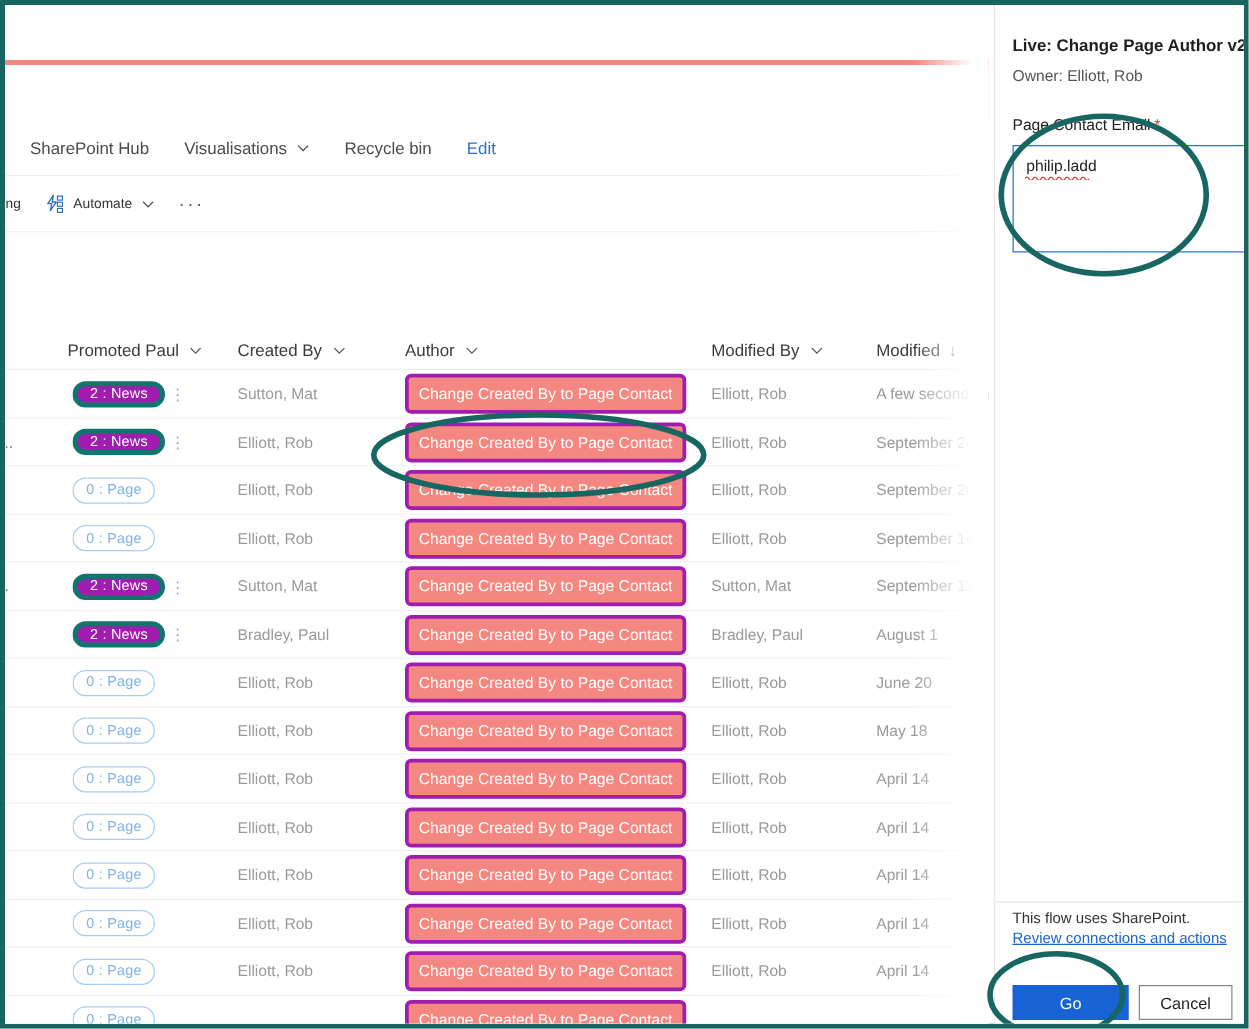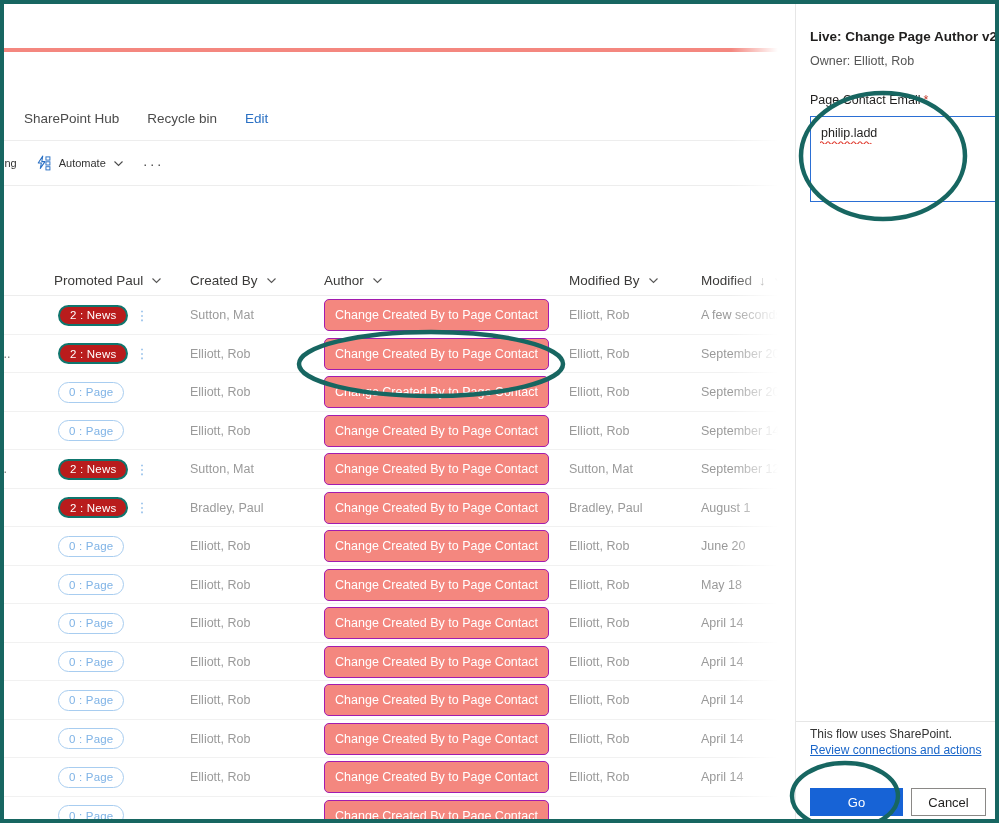--- a/index.html
+++ b/index.html
@@ -184,21 +184,21 @@
   .badge {
     display: inline-flex;
     align-items: center; justify-content: center;
     height: 21px;
     padding: 0 10px;
     border-radius: 11px;
     font-size: 11.5px;
     letter-spacing: .2px;
     cursor: pointer;
   }
-  .badge-news { background: #b91c1c; color: #ffffff; border: 2px solid #0f766e; }
+  .badge-news { background: #a21caf; color: #ffffff; border: 4px solid #0f766e; }
   .badge-page { background: #ffffff; color: #7fb3e6; border: 1px solid #a8cdf0; }
 
   .row-menu {
     position: absolute;
     left: 131px; top: 0; height: 38.5px;
     width: 14px;
     display: flex; align-items: center; justify-content: center;
     color: #7fb3e6;
     font-size: 13px;
     line-height: 3px;
@@ -206,21 +206,21 @@
   }
   .row-menu span { display:block; }
 
   .author-btn {
     position: absolute;
     left: 320px;
     top: 3px;
     width: 225px;
     height: 32px;
     background: #F4877F;
-    border: 1px solid #a21caf;
+    border: 3px solid #a21caf;
     border-radius: 5px;
     color: #ffffff;
     font-size: 12.5px;
     display: flex;
     align-items: center;
     justify-content: center;
     cursor: pointer;
     white-space: nowrap;
   }
 
@@ -353,20 +353,26 @@
         <span id="search-placeholder">Search</span>
       </div>
       <div id="suite-title">5-Panel</div>
     </div>
 
     <div id="site-header"></div>
 
     <div id="site-nav">
       <div class="nav-item">
         <span>SharePoint Hub</span>
+      </div>
+      <div class="nav-item">
+        <span>Visualisations</span>
+        <svg class="nav-chev" width="11" height="11" viewBox="0 0 11 11">
+          <polyline points="1.5,3.5 5.5,7.5 9.5,3.5" fill="none" stroke="#4b4b4b" stroke-width="1.1"></polyline>
+        </svg>
       </div>
       <div class="nav-item">
         <span>Recycle bin</span>
       </div>
       <div class="nav-item link">
         <span>Edit</span>
       </div>
     </div>
     <div id="nav-divider"></div>
 

